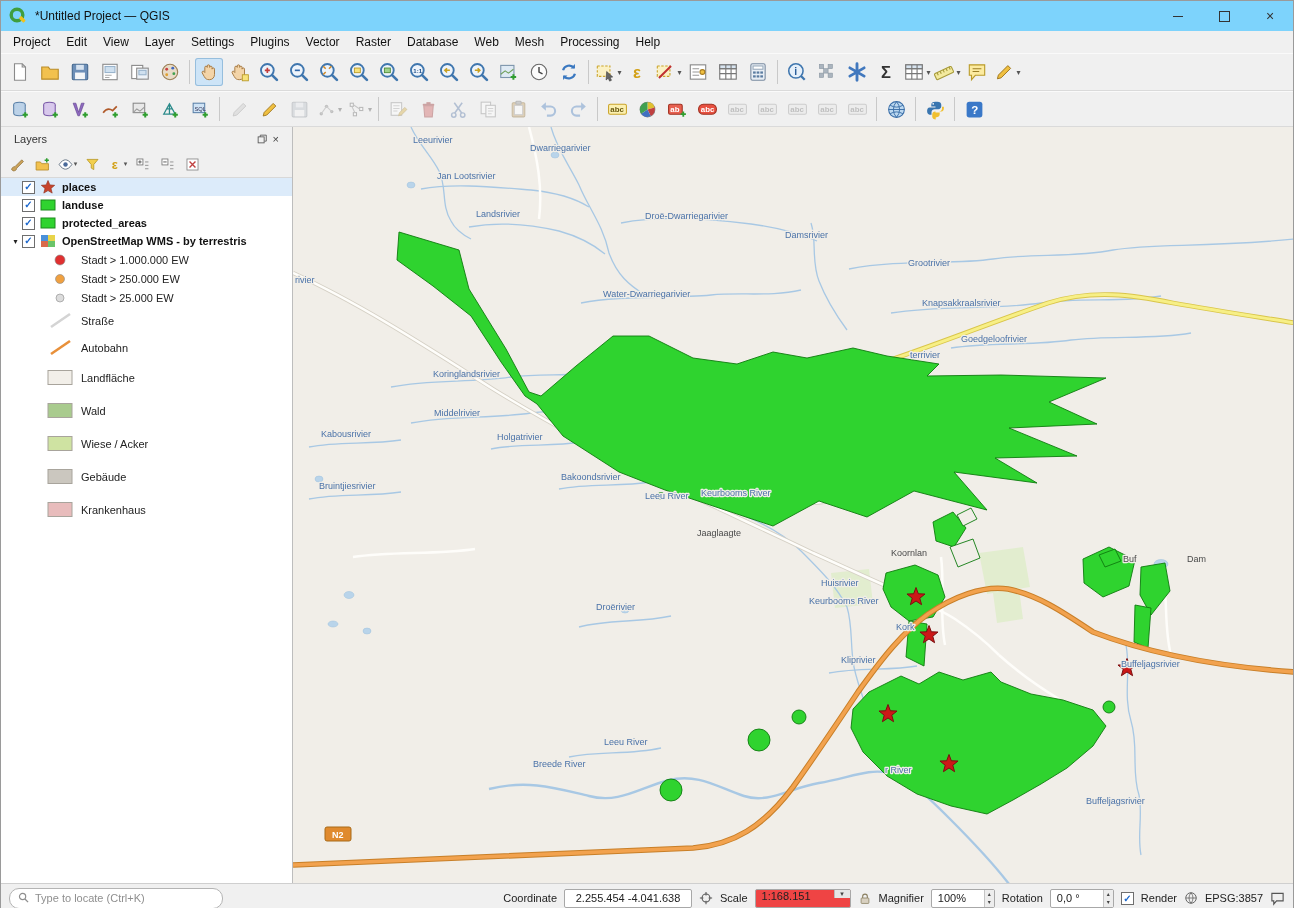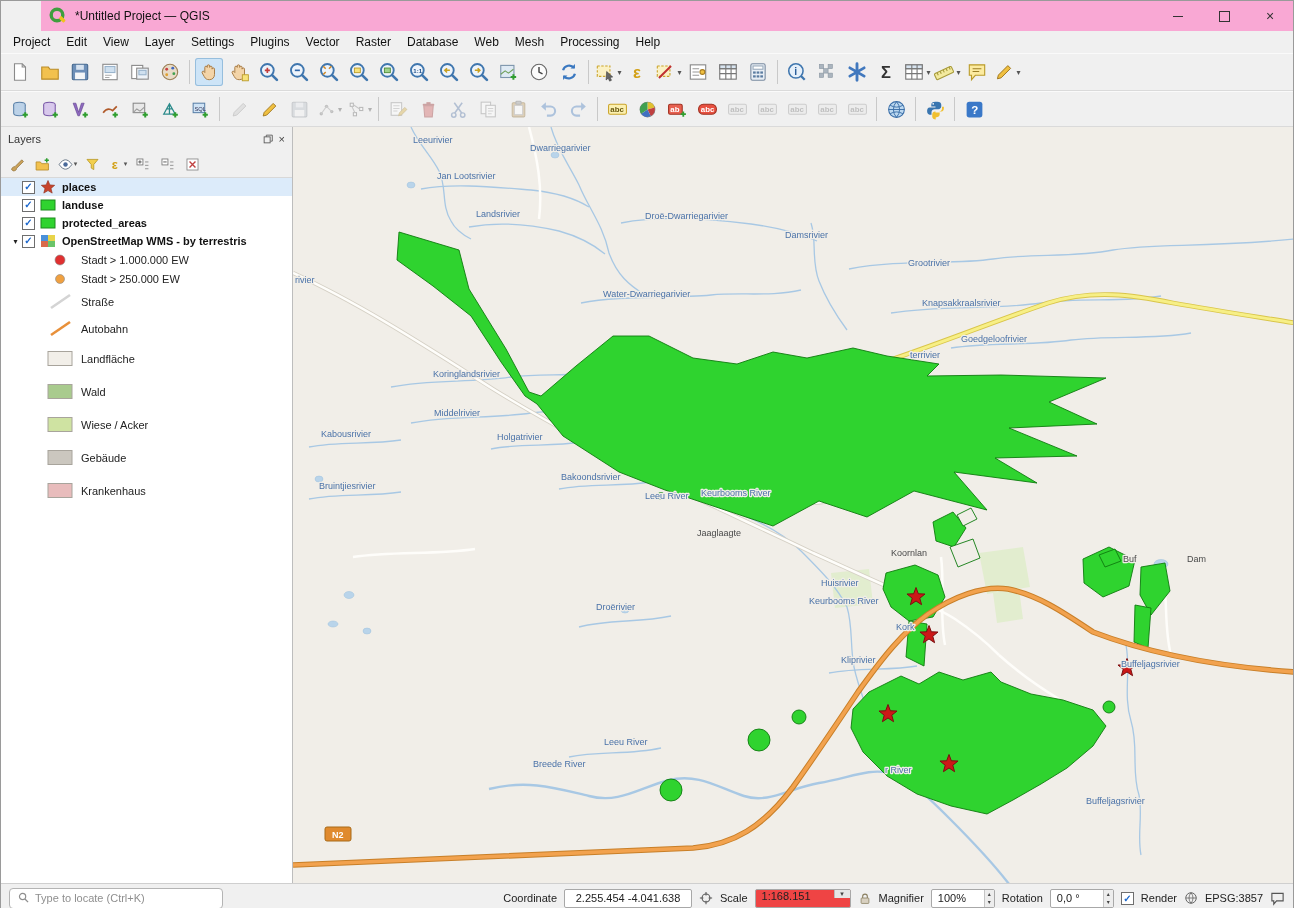--- a/index.html
+++ b/index.html
@@ -1,19 +1,19 @@
 <!DOCTYPE html>
 <html style="--green: #2fd32f; --greenline: #0e7a0e; --motorway: #f2a24e; --star: #cc1818;"><head>
 <meta charset="utf-8">
 <style>
   html,body{margin:0;padding:0;background:#e8e8e8;}
   body{width:1294px;height:908px;overflow:hidden;font-family:"Liberation Sans",sans-serif;-webkit-font-smoothing:antialiased;}
   .window{width:1294px;height:908px;display:flex;flex-direction:column;background:#f0f0f0;border:1px solid #9a9a9a;box-sizing:border-box;}
   
-  .titlebar{height:30px;background:#f9a8d4;display:flex;align-items:center;flex:0 0 auto;margin-left:40px;}
+  .titlebar{height:30px;background:#7dd3fc;display:flex;align-items:center;flex:0 0 auto;}
   .app-logo{margin-left:8px;display:flex;align-items:center;}
   .tb-title{font-size:12px;color:#111;margin-left:8px;}
   .win-btns{margin-left:auto;display:flex;height:30px;}
   .win-btn{width:46px;height:30px;display:flex;align-items:center;justify-content:center;color:#333;font-size:14px;}
   .minline{display:inline-block;width:10px;height:1px;background:#333;}
   .maxbox{display:inline-block;width:9px;height:9px;border:1px solid #333;}
   
   .menubar{height:22px;background:#f0f0f0;display:flex;align-items:center;font-size:12px;color:#111;flex:0 0 auto;padding-left:4px;}
   .menu-item{padding:2px 8px;border-radius:2px;}
   
@@ -21,21 +21,21 @@
   #toolbar1{height:36px;}
   #toolbar2{height:34px;}
   .tb-btn{min-width:28px;height:28px;display:flex;align-items:center;justify-content:center;border-radius:3px;margin:0 1px;}
   .tb-btn.active{background:#cde4f7;box-shadow:0 0 0 1px #96bedd inset;}
   .tb-btn.disabled{opacity:.4;}
   .tb-btn .dd{font-size:8px;color:#555;margin-left:1px;}
   .tb-sep{width:1px;height:24px;background:#c9c9c9;margin:0 4px;flex:0 0 auto;}
   
   .main{display:flex;height:756px;flex:1 1 auto;}
   .layers-panel{width:292px;flex:0 0 292px;background:#f0f0f0;border-right:1px solid #bdbdbd;display:flex;flex-direction:column;box-sizing:border-box;}
-  .panel-header{height:24px;display:flex;align-items:center;padding:0 7px;font-size:11px;color:#333;text-align:right;}
+  .panel-header{height:24px;display:flex;align-items:center;padding:0 13px;font-size:11px;color:#333;text-align:right;}
   .ph-btns{margin-left:auto;display:flex;gap:5px;align-items:center;}
   .ph-btn{color:#444;font-size:11px;display:flex;align-items:center;}
   .panel-toolbar{height:26px;display:flex;align-items:center;padding:0 4px;gap:1px;}
   .pt-btn{min-width:24px;height:22px;display:flex;align-items:center;justify-content:center;border-radius:2px;}
   .pt-btn .dd{font-size:7px;color:#555;}
   .layer-tree{flex:1;background:#fff;font-size:11px;overflow:hidden;border-top:1px solid #d8d8d8;}
   .tree-row{display:flex;align-items:center;height:18px;padding-left:8px;}
   .tree-row.selected{background:#dcebfa;}
   .expander{width:13px;font-size:8px;color:#222;text-align:center;flex:0 0 13px;}
   .checkbox{width:13px;height:13px;flex:0 0 13px;background:#fff;border:1px solid #6e6e6e;box-sizing:border-box;display:flex;align-items:center;justify-content:center;font-size:10px;font-weight:bold;color:#1a66cc;margin-right:5px;line-height:1;}
@@ -60,21 +60,21 @@
   .oroadf{fill:none;stroke:var(--motorway,#f2a24e);stroke-width:3.6;}
   .green{fill:var(--green,#2fd32f);stroke:var(--greenline,#0e7a0e);stroke-width:.9;}
   .greenhollow{fill:#f1eee8;stroke:var(--greenline,#0e7a0e);stroke-width:.9;}
   .pond{fill:#b9d4ea;stroke:#9cc0dc;stroke-width:.5;}
   .patch{fill:#e2edcf;}
   .star{fill:var(--star,#cc1818);stroke:#7a1010;stroke-width:1;}
   text.w{font-size:9px;fill:#4a72a8;paint-order:stroke;stroke:#f1eee8;stroke-width:2.5px;stroke-linejoin:round;}
   text.p{font-size:9px;fill:#4a4a4a;paint-order:stroke;stroke:#f1eee8;stroke-width:2.5px;stroke-linejoin:round;}
   
   .statusbar{height:28px;background:#f0f0f0;border-top:1px solid #cfcfcf;display:flex;align-items:center;font-size:11px;color:#222;padding:0 8px;gap:7px;flex:0 0 auto;}
-  .locate{width:196px;height:19px;border:1px solid #b4b4b4;border-radius:4px;background:#fff;display:flex;align-items:center;padding:0 8px;gap:6px;color:#8f8f8f;flex:0 0 auto;}
+  .locate{width:196px;height:19px;border:1px solid #b4b4b4;border-radius:10px;background:#fff;display:flex;align-items:center;padding:0 8px;gap:6px;color:#8f8f8f;flex:0 0 auto;}
   .sb-spacer{flex:1;}
   .sb-label{white-space:nowrap;color:#222;}
   .sb-input{background:#fff;border:1px solid #a8a8a8;border-radius:2px;height:19px;display:flex;align-items:center;padding:0 6px;box-sizing:border-box;}
   .coordinate-input{width:128px;justify-content:center;}
   .sb-combo{display:flex;align-items:flex-start;border:1px solid #a8a8a8;background:#ef4444;height:19px;border-radius:2px;box-sizing:border-box;gap:14px;}
   .sb-combo .val{padding:0 6px;min-width:52px;display:flex;align-items:center;}
   .sb-combo .ddbtn{width:15px;background:#e6e6e6;border-left:1px solid #bbb;display:flex;align-items:center;justify-content:center;font-size:7px;color:#444;}
   .sb-spin{display:flex;align-items:stretch;border:1px solid #a8a8a8;background:#fff;height:19px;border-radius:2px;box-sizing:border-box;}
   .sb-spin .val{padding:0 6px;min-width:40px;display:flex;align-items:center;}
   .spin-btns{display:flex;flex-direction:column;justify-content:center;border-left:1px solid #c4c4c4;background:#ededed;}
@@ -691,20 +691,28 @@
             </span>
             <span class="legend-label">Stadt &gt; 1.000.000 EW</span>
           </div>
           <div class="tree-row legend dot">
             <span class="sym">
               <svg width="27" height="16">
                 <circle cx="13" cy="8" r="4.5" fill="#f0a040" stroke="#8a8a8a" stroke-width="0.6"></circle>
               </svg>
             </span>
             <span class="legend-label">Stadt &gt; 250.000 EW</span>
+          </div>
+          <div class="tree-row legend dot">
+            <span class="sym">
+              <svg width="27" height="16">
+                <circle cx="13" cy="8" r="4" fill="#dcdcdc" stroke="#8a8a8a" stroke-width="0.6"></circle>
+              </svg>
+            </span>
+            <span class="legend-label">Stadt &gt; 25.000 EW</span>
           </div>
           <div class="tree-row legend line">
             <span class="sym">
               <svg width="27" height="19">
                 <line x1="4" y1="16" x2="23" y2="3" stroke="#d4d4d4" stroke-width="2.6"></line>
               </svg>
             </span>
             <span class="legend-label">Straße</span>
           </div>
           <div class="tree-row legend line">

